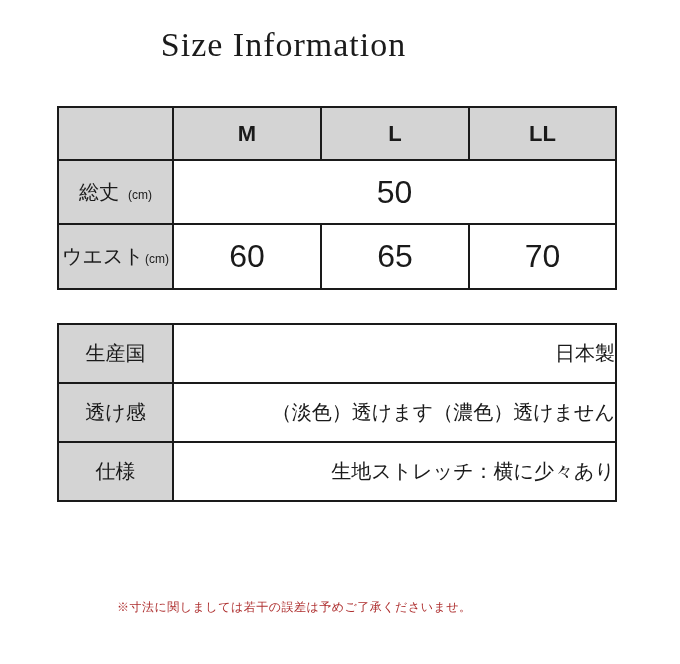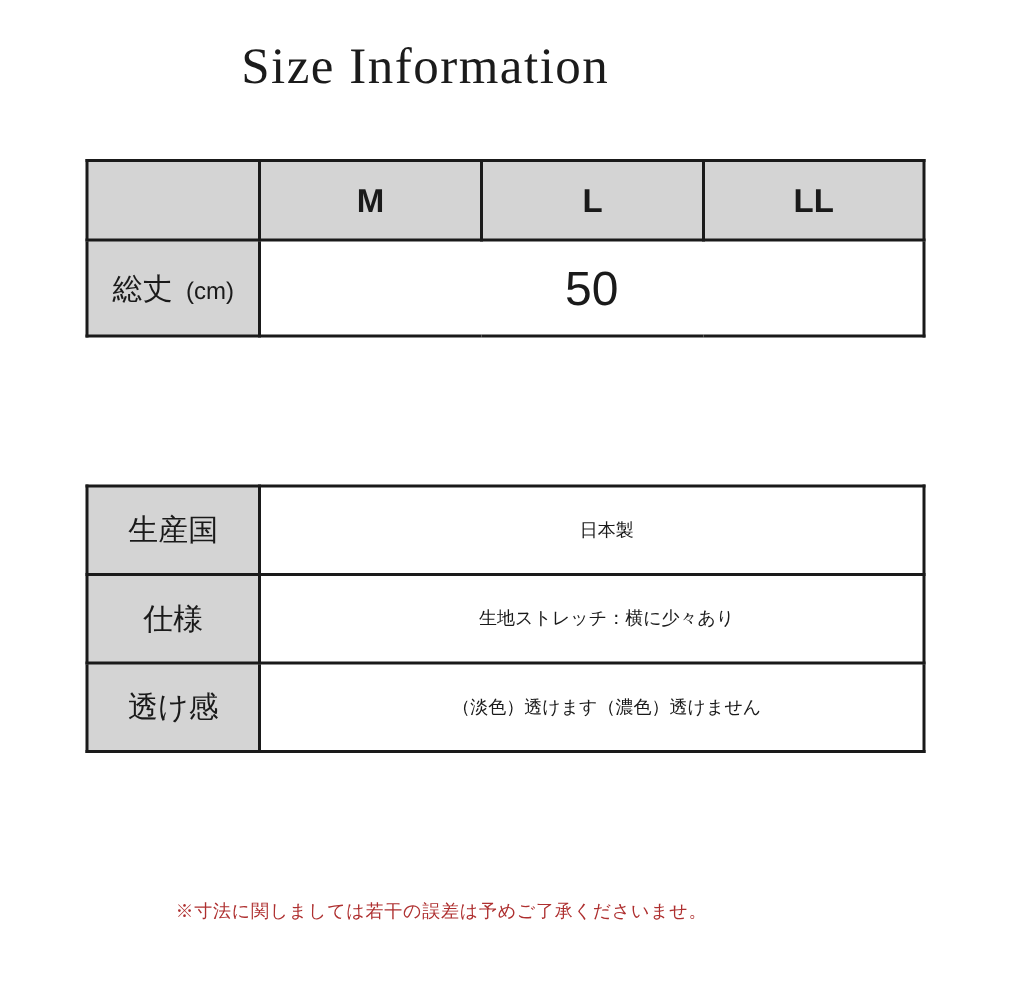--- a/index.html
+++ b/index.html
@@ -43,28 +43,28 @@
   }
   .size-table .hdr-row th{height:51px;}
   .size-table .hdr{
     background:var(--header-gray,#d4d4d4);
     font-size:22px;
     font-weight:700;
   }
   .size-table .row-length th,.size-table .row-length td{height:62px;}
   .size-table .row-waist th,.size-table .row-waist td{height:63px;}
   .size-table td{font-size:32px;}
-  .unit{font-size:16px;}
+  .unit{font-size:12px;}
   .unit-gap{margin-left:9px;}
   .unit-tight{margin-left:1px;}
   .detail-table th,.detail-table td{height:57px;}
   .detail-table .val{
-    text-align:center;
+    text-align:right;
     padding-left:20px;
-    font-size:12px;
+    font-size:20px;
   }
   .notes{
     position:absolute;
     left:117px;top:596px;
     color:var(--note-red,#ae2f2f);
     font-size:12px;
     font-weight:400;
     line-height:22px;
     letter-spacing:0.5px;
     white-space:nowrap;
@@ -88,40 +88,46 @@
         <tr class="hdr-row">
       <th class="lbl"></th>
       <th class="hdr">M</th>
       <th class="hdr">L</th>
       <th class="hdr">LL</th>
     </tr>
     <tr class="row-length">
       <th class="lbl"><span>総丈</span><span class="unit unit-gap">(cm)</span></th>
       <td colspan="3">50</td>
     </tr>
+    <tr class="row-waist">
+      <th class="lbl"><span>ウエスト</span><span class="unit unit-tight">(cm)</span></th>
+      <td>60</td>
+      <td>65</td>
+      <td>70</td>
+    </tr>
   </tbody>
     </table>
 
   <table class="detail-table">
     <colgroup>
       <col style="width:115px">
         <col style="width:443px">
     </colgroup>
     <tbody>
         <tr>
       <th class="lbl">生産国</th>
       <td class="val">日本製</td>
     </tr>
     <tr>
+      <th class="lbl">透け感</th>
+      <td class="val">（淡色）透けます（濃色）透けません</td>
+    </tr>
+    <tr>
       <th class="lbl">仕様</th>
       <td class="val">生地ストレッチ：横に少々あり</td>
-    </tr>
-    <tr>
-      <th class="lbl">透け感</th>
-      <td class="val">（淡色）透けます（濃色）透けません</td>
     </tr>
   </tbody>
     </table>
 
   <div class="notes">
     <div>※寸法に関しましては若干の誤差は予めご了承くださいませ。</div>
   </div>
 
 </div>
 

